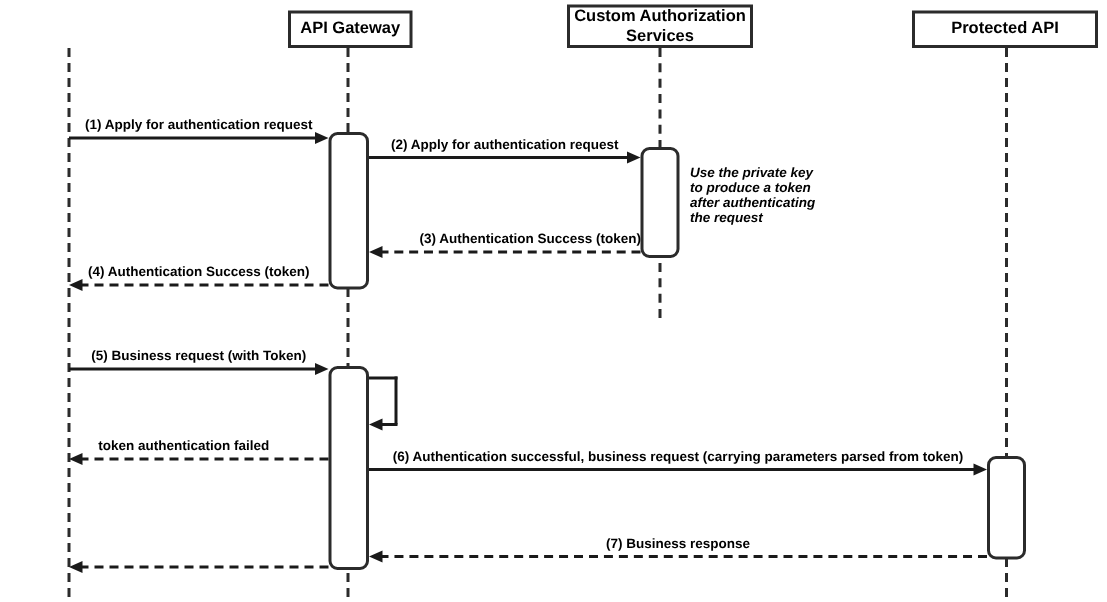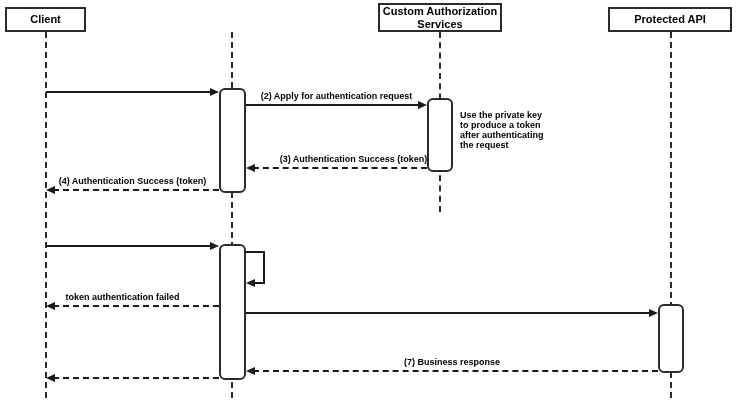--- a/index.html
+++ b/index.html
@@ -23,78 +23,81 @@
   .mline.dashed{border-top-style:dashed;}
   .vline{position:absolute;width:0;border-left:2px solid #1a1a1a;z-index:4;}
   .head{position:absolute;width:0;height:0;z-index:6;
     border-top:4px solid transparent;border-bottom:4px solid transparent;}
   .head.right{border-left:9px solid #1a1a1a;}
   .head.left{border-right:9px solid #1a1a1a;}
   .mlabel{
     position:absolute;font-size:9px;font-weight:bold;line-height:10px;
     text-align:center;z-index:7;white-space:nowrap;
   }
-  .mlabel.wrap{white-space:normal;text-align:left;line-height:11px;}
+  .mlabel.wrap{white-space:normal;text-align:left;line-height:11px;font-style:italic;}
 </style>
 </head>
 <body>
 
 <div class="canvas">
 
   <div class="lifeline" style="left:45px;top:32px;height:366px"></div>
   <div class="lifeline" style="left:231px;top:32px;height:366px"></div>
   <div class="lifeline" style="left:439px;top:32px;height:180px"></div>
   <div class="lifeline" style="left:670px;top:32px;height:366px"></div>
 
-  <div class="actor" style="left:5px;top:7px;width:81px;height:25px">
-    <span>Client</span>
+  <div class="actor" style="left:192px;top:7px;width:83px;height:25px">
+    <span>API Gateway</span>
   </div>
   <div class="actor" style="left:378px;top:3px;width:124px;height:29px">
     <span>Custom Authorization Services</span>
   </div>
   <div class="actor" style="left:608px;top:7px;width:124px;height:25px">
     <span>Protected API</span>
   </div>
 
   <div class="activation" style="left:219px;top:88px;width:27px;height:105px"></div>
   <div class="activation" style="left:219px;top:244px;width:27px;height:136px"></div>
   <div class="activation" style="left:427px;top:98px;width:26px;height:74px"></div>
   <div class="activation" style="left:658px;top:304px;width:26px;height:69px"></div>
 
   <div class="mline" style="left:46px;top:91px;width:166px"></div>
   <div class="head right" style="left:210px;top:88px"></div>
+  <div class="mlabel" style="left:46px;top:78px;width:173px">(1) Apply for authentication request</div>
 
   <div class="mline" style="left:246px;top:104px;width:174px"></div>
   <div class="head right" style="left:418px;top:101px"></div>
   <div class="mlabel" style="left:246px;top:91px;width:181px">(2) Apply for authentication request</div>
 
   <div class="mline dashed" style="left:253px;top:167px;width:174px"></div>
   <div class="head left" style="left:246px;top:164px"></div>
   <div class="mlabel" style="left:246px;top:154px;width:215px">(3) Authentication Success (token)</div>
 
   <div class="mline dashed" style="left:53px;top:189px;width:166px"></div>
   <div class="head left" style="left:46px;top:186px"></div>
   <div class="mlabel" style="left:46px;top:176px;width:173px">(4) Authentication Success (token)</div>
 
   <div class="mlabel wrap" style="left:460px;top:110px;width:84px;line-height:10px">Use the private key to produce a token after authenticating the request</div>
 
   <div class="mline" style="left:46px;top:245px;width:166px"></div>
   <div class="head right" style="left:210px;top:242px"></div>
+  <div class="mlabel" style="left:46px;top:232px;width:173px">(5) Business request (with Token)</div>
 
   <div class="mline" style="left:246px;top:251px;width:19px"></div>
   <div class="vline" style="left:263px;top:251px;height:32px"></div>
   <div class="mline" style="left:253px;top:282px;width:12px"></div>
   <div class="head left" style="left:246px;top:279px"></div>
 
   <div class="mline dashed" style="left:53px;top:305px;width:166px"></div>
   <div class="head left" style="left:46px;top:302px"></div>
   <div class="mlabel" style="left:36px;top:292px;width:173px">token authentication failed</div>
 
   <div class="mline" style="left:246px;top:312px;width:405px"></div>
   <div class="head right" style="left:649px;top:309px"></div>
+  <div class="mlabel" style="left:246px;top:299px;width:412px">(6) Authentication successful, business request (carrying parameters parsed from token)</div>
 
   <div class="mline dashed" style="left:253px;top:370px;width:405px"></div>
   <div class="head left" style="left:246px;top:367px"></div>
   <div class="mlabel" style="left:246px;top:357px;width:412px">(7) Business response</div>
 
   <div class="mline dashed" style="left:53px;top:377px;width:166px"></div>
   <div class="head left" style="left:46px;top:374px"></div>
 
 </div>
 

